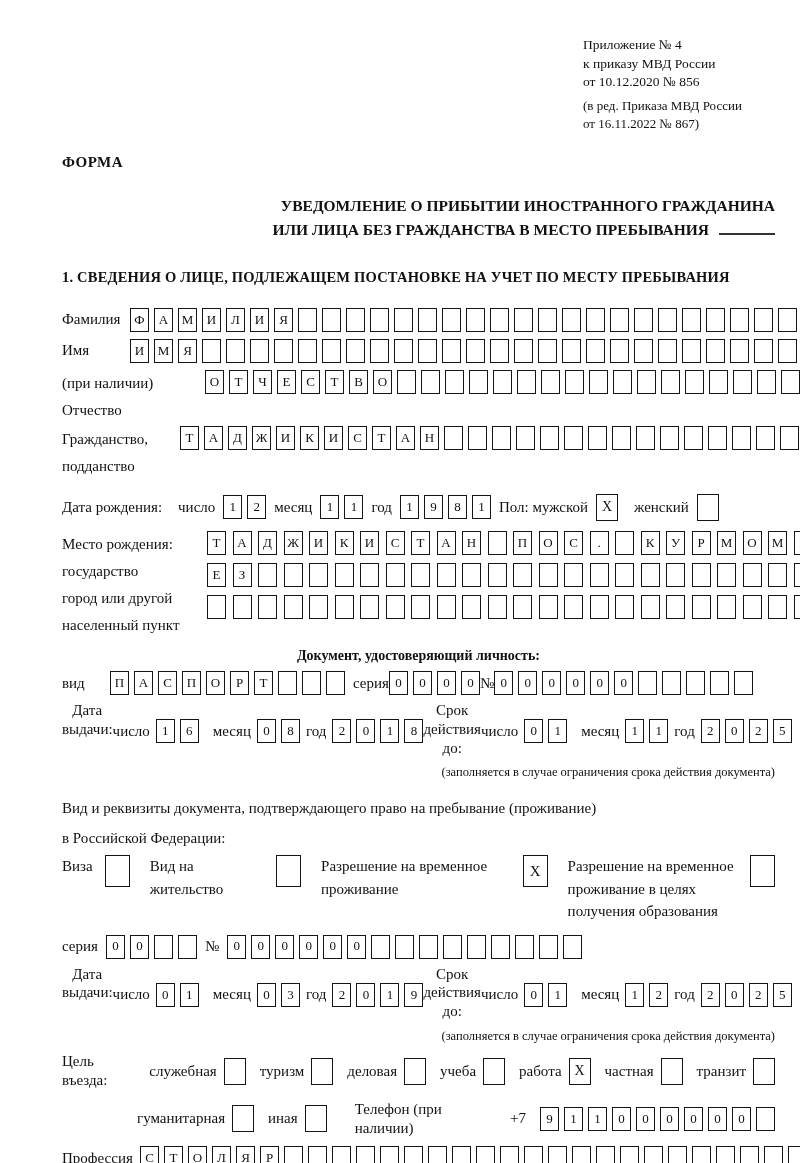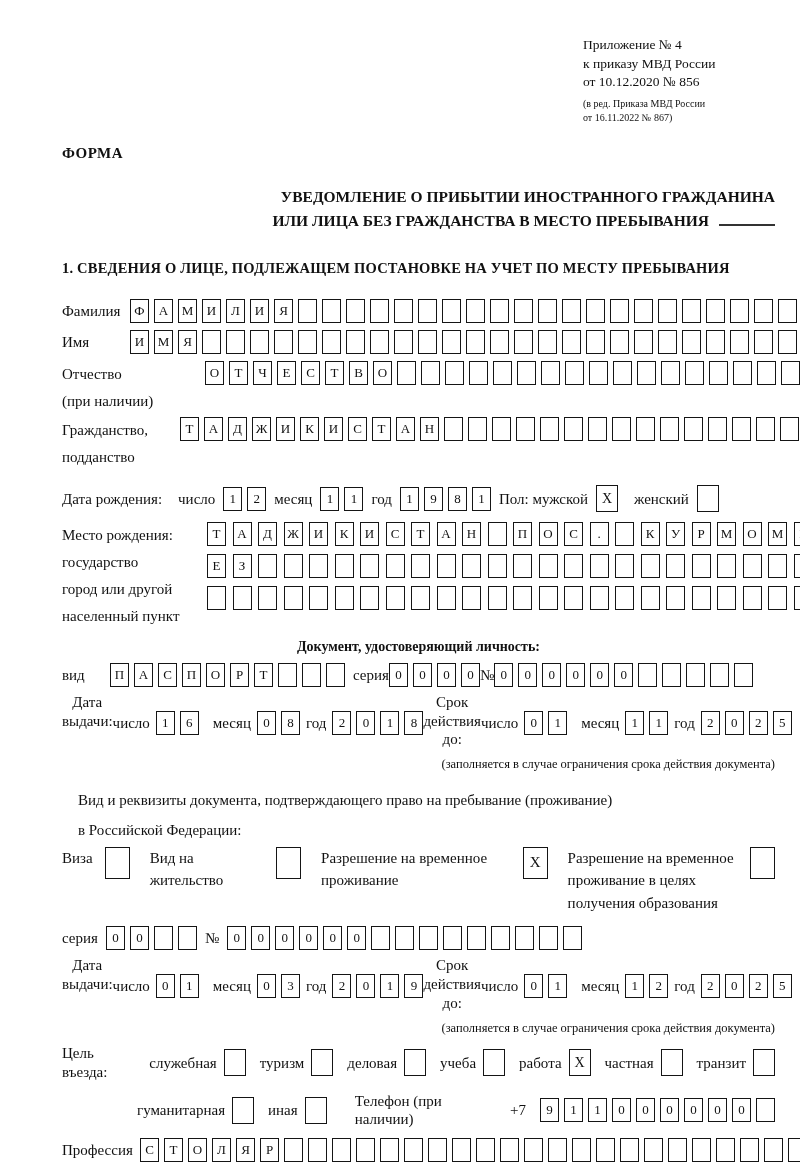--- a/index.html
+++ b/index.html
@@ -4,21 +4,21 @@
 <style>
   html,body{margin:0;padding:0;background:#e8e8e8;}
   .page{
     width:800px;min-height:1163px;margin:0 auto;background:#ffffff;
     box-sizing:border-box;padding:36px 25px 20px 62px;
     font-family:"Liberation Serif","DejaVu Serif",serif;
     color:#111;font-size:15px;line-height:1.25;position:relative;
   }
   
   .annex{margin-left:auto;width:192px;font-size:13.5px;line-height:1.38;}
-  .annex .amend{font-size:10px;margin-top:5px;line-height:1.38;}
+  .annex .amend{font-size:13px;margin-top:5px;line-height:1.38;}
   .forma{font-weight:bold;font-size:15px;text-align:left;margin:20px 32px 0 0;letter-spacing:.5px;}
   
   .title{font-weight:bold;text-align:right;font-size:15.5px;line-height:1.55;margin-top:22px;}
   .title-underline{display:inline-block;width:56px;border-bottom:2.5px solid #333;margin-left:10px;height:2px;}
   .sec-heading{font-weight:bold;font-size:14.5px;margin-top:26px;letter-spacing:.2px;}
   
   .row{display:flex;align-items:center;margin-top:7px;}
   .row.top{align-items:flex-start;}
   .lbl{flex:0 0 auto;}
   .lbl2{line-height:1.8;}
@@ -36,21 +36,21 @@
   .w-small{width:68px;} .w-patr{width:143px;} .w-cit{width:118px;} .w-place{width:145px;}
   
   .dates{display:flex;margin-top:6px;}
   .date-col{display:flex;flex-direction:row;}
   .date-col .dhead{text-align:center;margin-bottom:4px;}
   .date-col.left{flex:0 0 360px;}
   .date-col.right{flex:1 1 auto;}
   .drow{display:flex;align-items:center;gap:6px;}
   .note-right{text-align:right;font-size:12.5px;margin-top:4px;}
   .doc-heading{font-weight:bold;text-align:center;font-size:14px;margin-top:8px;}
-  .intro{margin-top:12px;line-height:2.0;margin-left:16px;}
+  .intro{margin-top:12px;line-height:2.0;}
   
   .permits{display:flex;align-items:flex-start;margin-top:2px;margin-bottom:4px;}
   .opt{display:flex;align-items:flex-start;gap:12px;}
   .opt .olabel{text-align:left;line-height:1.5;}
   .opt .olabel.narrow1{max-width:200px;}
   .opt .olabel.narrow2{max-width:180px;}
   .purpose-opts{display:flex;align-items:center;gap:14px;flex-wrap:nowrap;}
   .p-item{display:flex;align-items:center;gap:7px;}
 </style>
 </head>
@@ -139,22 +139,22 @@
         <span class="cell"></span>
         <span class="cell"></span>
         <span class="cell"></span>
         <span class="cell"></span>
         <span class="cell"></span>
       </div>
   </div>
 
   <div class="row top">
     <div class="lbl w-patr lbl2">
+      <div>(при наличии)</div>
       <div>Отчество</div>
-      <div>(при наличии)</div>
     </div>
     <div class="cells">
         <span class="cell">О</span>
         <span class="cell">Т</span>
         <span class="cell">Ч</span>
         <span class="cell">Е</span>
         <span class="cell">С</span>
         <span class="cell">Т</span>
         <span class="cell">В</span>
         <span class="cell">О</span>

